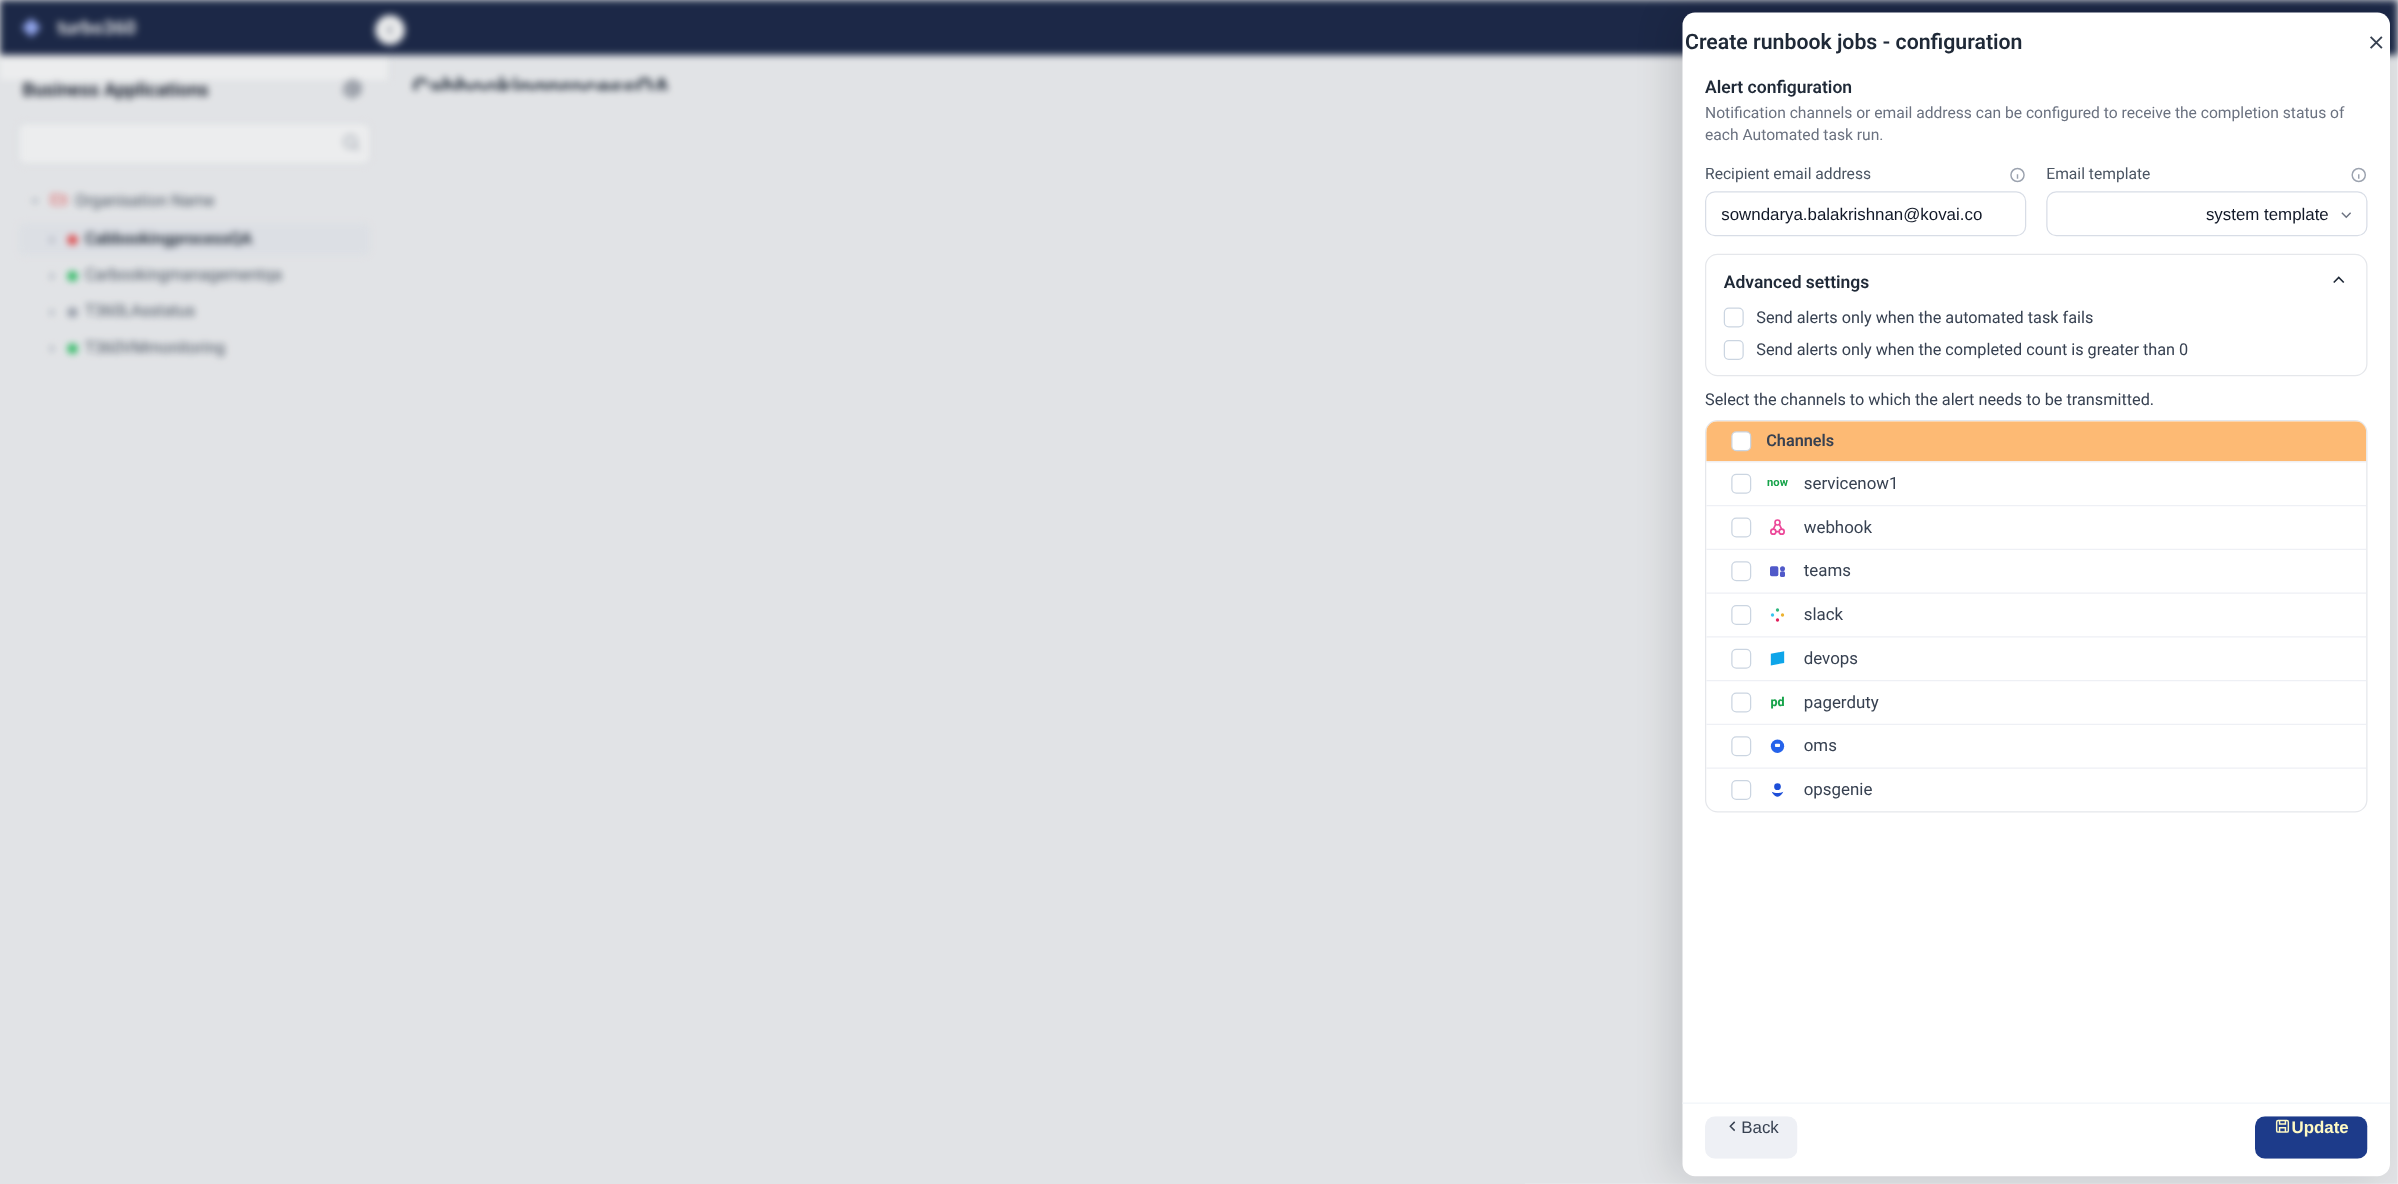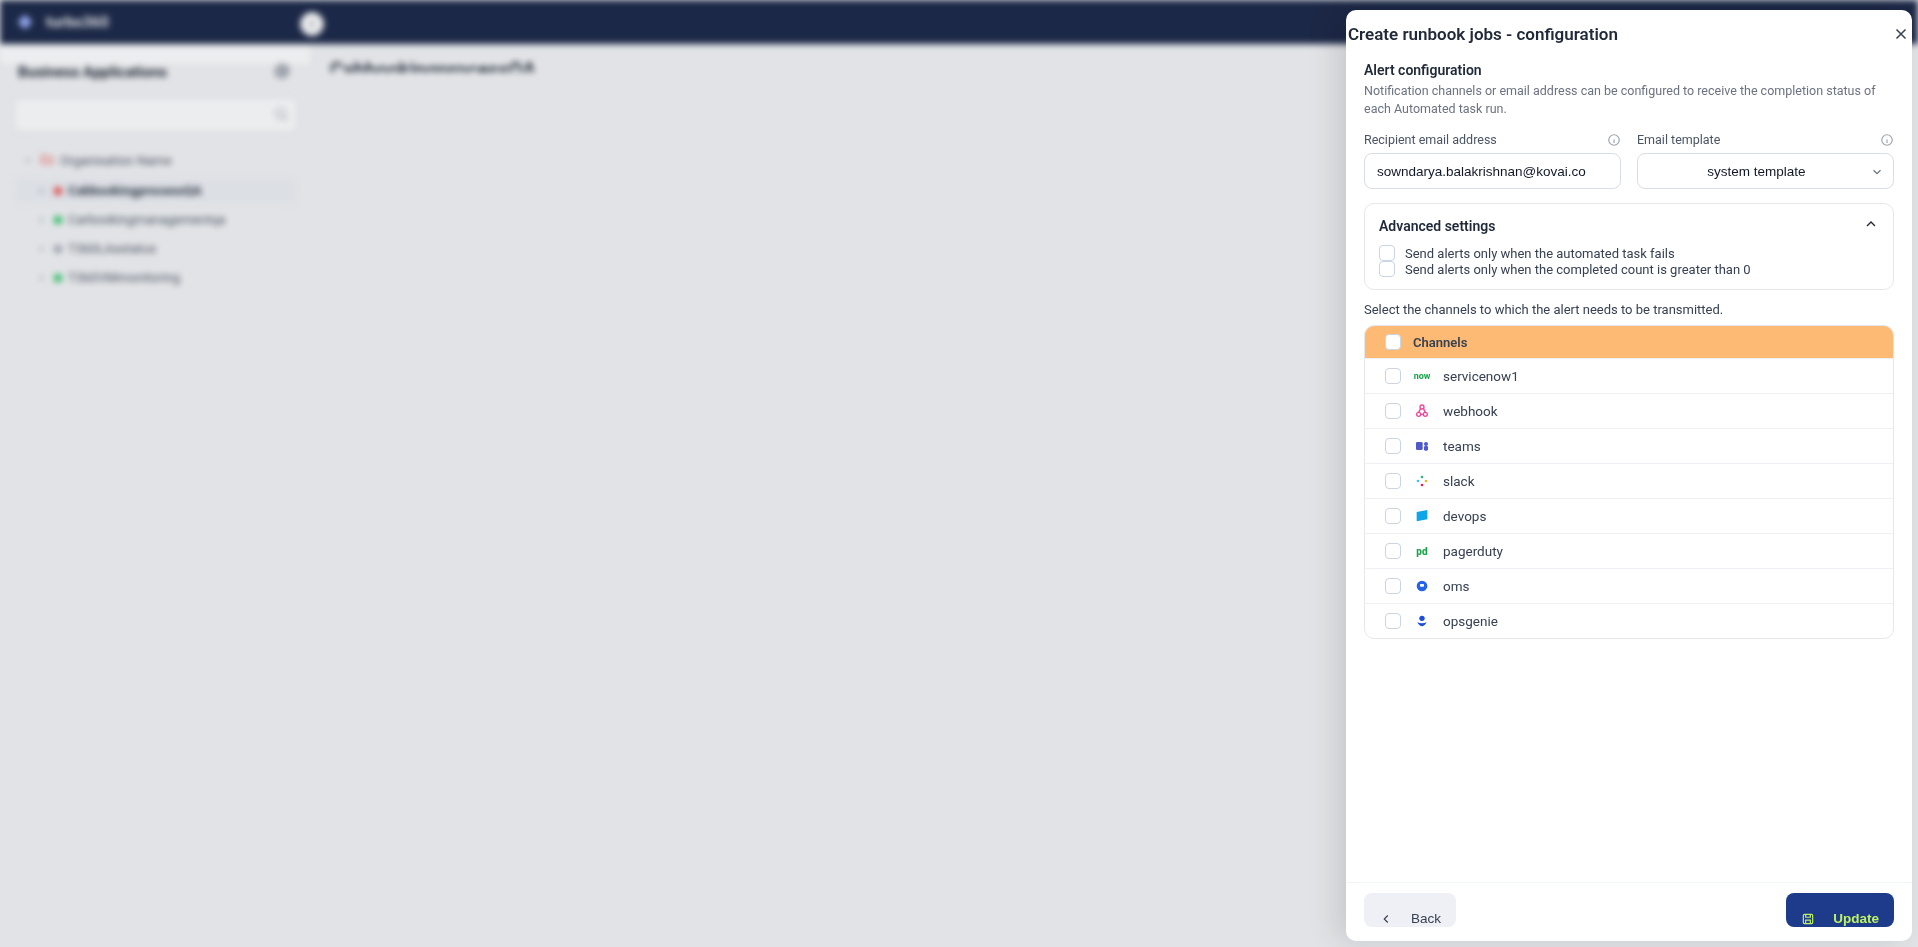--- a/index.html
+++ b/index.html
@@ -42,34 +42,34 @@
   .section-desc { font-size: 12.5px; color: #6b7280; margin-bottom: 14px; line-height: 1.45; }
   .form-row { display: grid; grid-template-columns: 1fr 1fr; gap: 16px; margin-bottom: 14px; }
   .field label { display: flex; align-items: center; justify-content: space-between; font-size: 12.5px; color: #4b5563; margin-bottom: 6px; }
   .info { width: 14px; height: 14px; color: #9ca3af; }
   .input, .select { width: 100%; height: 36px; border: 1px solid #d8dde6; border-radius: 8px; padding: 0 12px; font-size: 13.5px; background: #fff; color: #111827; }
   .select { appearance: none; background-image: none; padding-right: 30px; }
   .select-wrap { position: relative; }
   .select-wrap .chev { position: absolute; right: 10px; top: 11px; width: 14px; height: 14px; color: #6b7280; pointer-events: none; }
   .adv-card { border: 1px solid #e5e7eb; border-radius: 10px; padding: 12px 14px; margin-bottom: 12px; }
   .adv-head { display: flex; align-items: center; justify-content: space-between; font-weight: 600; font-size: 14px; }
-  .adv-body { margin-top: 10px; display: flex; flex-direction: column; gap: 0; }
+  .adv-body { margin-top: 10px; display: flex; flex-direction: column; gap: 10px; }
   .check-row { display: flex; align-items: center; gap: 10px; font-size: 13px; color: #374151; }
   .cbx { width: 16px; height: 16px; border: 1.5px solid #cbd5e1; border-radius: 4px; background: #fff; display: inline-block; }
   .help-text { font-size: 13px; color: #374151; margin: 4px 0 8px; }
   .channels { border: 1px solid #e5e7eb; border-radius: 10px; overflow: hidden; }
   .channels .ch-row { display: grid; grid-template-columns: 40px 30px 1fr; align-items: center; padding: 8px 8px; border-top: 1px solid #eef0f5; font-size: 13.5px; color: #374151; }
   .channels .ch-row.head { background: #fdba74; font-weight: 600; font-size: 13px; border-top: none; }
   .channels .ch-row.head .ch-label { grid-column: 2 / span 2; margin-left: 0; }
   .ch-cbx { display: flex; align-items: center; justify-content: center; }
   .ch-icon { width: 18px; height: 18px; display: inline-flex; align-items: center; justify-content: center; border-radius: 4px; font-size: 10px; font-weight: 700; }
   .drawer-footer { display: flex; align-items: center; justify-content: space-between; padding: 10px 18px 14px; border-top: 1px solid #f1f5f9; }
-  .btn { display: inline-flex; align-items: flex-end; gap: 18px; height: 34px; padding: 0 14px; border-radius: 8px; font-size: 13.5px; cursor: pointer; border: 1px solid transparent; }
+  .btn { display: inline-flex; align-items: flex-start; gap: 0; height: 34px; padding: 0 14px; border-radius: 8px; font-size: 13.5px; cursor: pointer; border: 1px solid transparent; }
   .btn-secondary { background: #eef0f5; color: #374151; }
-  .btn-primary { background: #1d3b8a; color: #bef264; font-weight: 600; }
+  .btn-primary { background: #1d3b8a; color: #fef9c3; font-weight: 600; }
   .btn .ic { width: 14px; height: 14px; }
 
   
   .ic-servicenow { color: #16a34a; }
   .ic-teams { color: #5059c9; }
   .ic-webhook { color: #ec4899; }
   .ic-devops { color: #0ea5e9; }
   .ic-pagerduty { color: #16a34a; }
   .ic-oms { color: #2563eb; }
   .ic-opsgenie { color: #1d4ed8; }
@@ -189,21 +189,21 @@
         </div>
         <div class="field">
           <label>
             <span>Email template</span>
             <span class="info"><svg viewBox="0 0 24 24" width="14" height="14" fill="none" stroke="currentColor" stroke-width="2">
                   <circle cx="12" cy="12" r="9"></circle>
                   <path d="M12 8h.01M11 12h1v4h1"></path>
                 </svg></span>
           </label>
           <div class="select-wrap">
-            <button class="select" style="text-align:center">system template</button>
+            <button class="select" style="text-align:right">system template</button>
             <span class="chev"><svg viewBox="0 0 24 24" width="14" height="14" fill="none" stroke="currentColor" stroke-width="2">
                   <path d="M6 9l6 6 6-6"></path>
                 </svg></span>
           </div>
         </div>
       </div>
 
       <div class="adv-card">
         <div class="adv-head">
           <span>Advanced settings</span>

